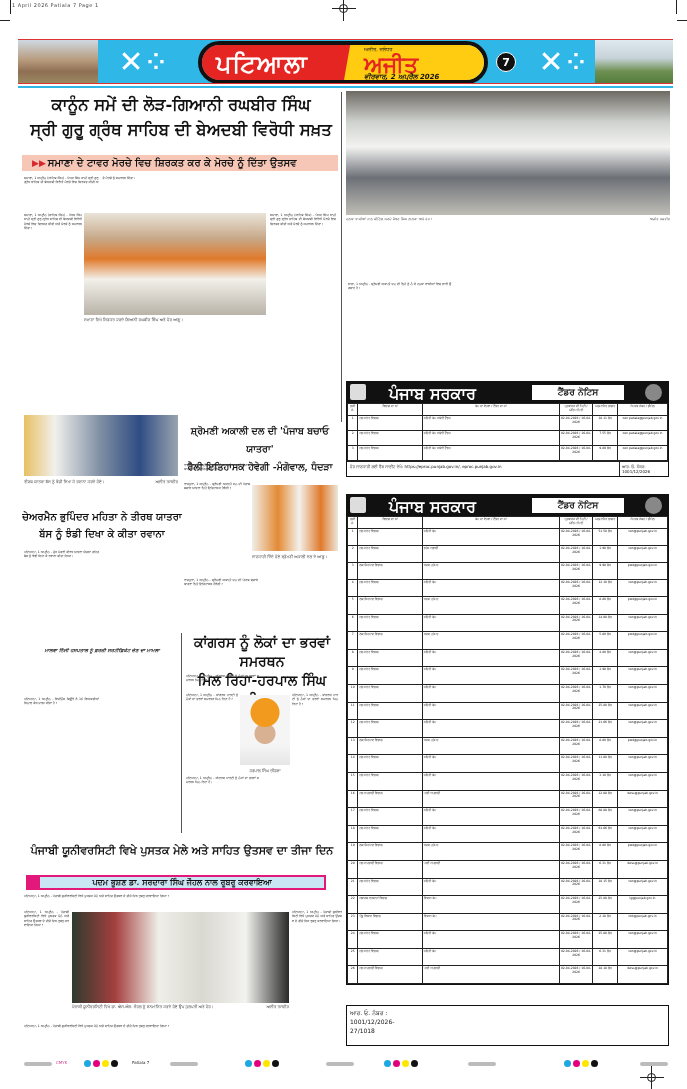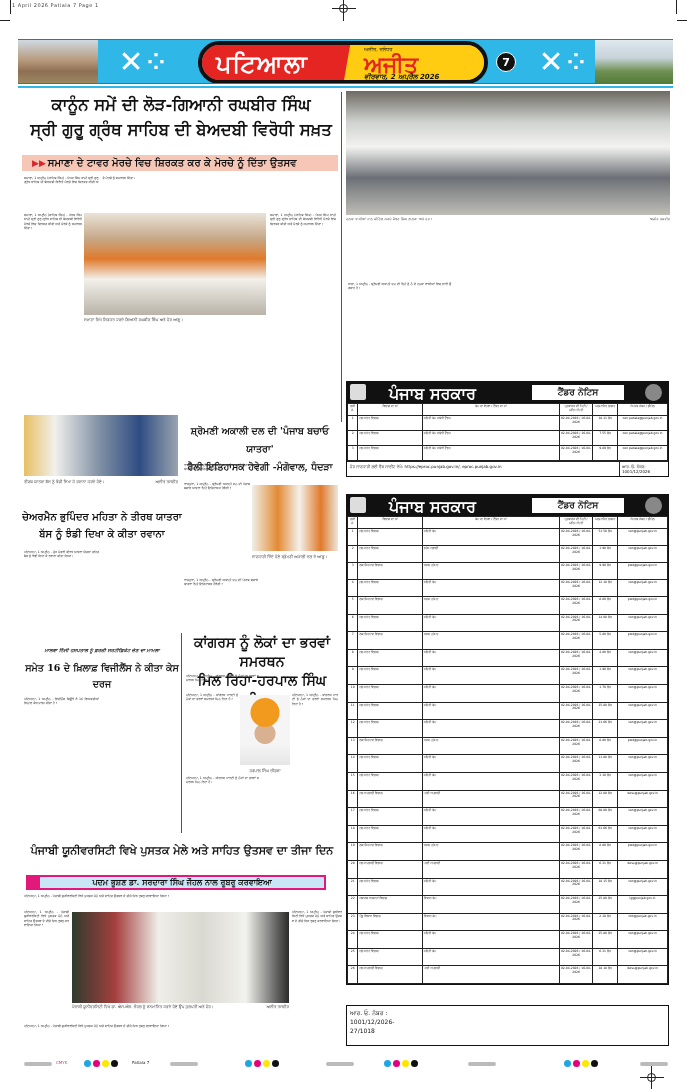--- a/index.html
+++ b/index.html
@@ -446,21 +446,20 @@
 <div class="body-text" style="left:184px;top:463px;width:152px;height:18px;column-count:2;column-gap:4px;">ਰਾਜਪੁਰਾ, 1 ਅਪ੍ਰੈਲ - ਸ਼੍ਰੋਮਣੀ ਅਕਾਲੀ ਦਲ ਦੀ ਪੰਜਾਬ ਬਚਾਓ ਯਾਤਰਾ ਰੈਲੀ ਇਤਿਹਾਸਕ ਹੋਵੇਗੀ।</div>
 <div class="body-text" style="left:184px;top:482px;width:66px;height:96px;">ਰਾਜਪੁਰਾ, 1 ਅਪ੍ਰੈਲ - ਸ਼੍ਰੋਮਣੀ ਅਕਾਲੀ ਦਲ ਦੀ ਪੰਜਾਬ ਬਚਾਓ ਯਾਤਰਾ ਰੈਲੀ ਇਤਿਹਾਸਕ ਹੋਵੇਗੀ।</div>
 <div class="photo" style="left:252px;top:485px;width:86px;height:66px;background:linear-gradient(90deg,#f0eee8 0%,#e38a34 30%,#f3f1ec 55%,#e07a2c 80%,#ece7dc 100%);"></div>
 <div class="caption" style="left:252px;top:554px;width:86px;height:12px;">ਜਾਣਕਾਰੀ ਦਿੰਦੇ ਹੋਏ ਸ਼੍ਰੋਮਣੀ ਅਕਾਲੀ ਦਲ ਦੇ ਆਗੂ।</div>
 <div class="body-text" style="left:184px;top:578px;width:152px;height:24px;column-count:2;column-gap:4px;">ਰਾਜਪੁਰਾ, 1 ਅਪ੍ਰੈਲ - ਸ਼੍ਰੋਮਣੀ ਅਕਾਲੀ ਦਲ ਦੀ ਪੰਜਾਬ ਬਚਾਓ ਯਾਤਰਾ ਰੈਲੀ ਇਤਿਹਾਸਕ ਹੋਵੇਗੀ।</div>
 
 <div class="vrule" style="left:181px;top:633px;height:200px;"></div>
 
 <div class="caption" style="left:24px;top:648px;width:156px;height:8px;font-size:5px;font-weight:bold;font-style:italic;text-align:center;">ਮਾਲਵਾ ਨਿੱਜੀ ਹਸਪਤਾਲ ਨੂੰ ਫ਼ਰਜ਼ੀ ਸਰਟੀਫ਼ਿਕੇਟ ਦੇਣ ਦਾ ਮਾਮਲਾ</div>
 <div class="hl" style="left:22px;top:660px;width:160px;font-size:9.5px;line-height:16px;">
-  <div>ਸਮੇਤ 16 ਦੇ ਖ਼ਿਲਾਫ਼ ਵਿਜੀਲੈਂਸ ਨੇ ਕੀਤਾ ਕੇਸ ਦਰਜ</div>
 </div>
 <div class="body-text" style="left:24px;top:697px;width:154px;height:134px;column-count:2;column-gap:4px;">ਪਟਿਆਲਾ, 1 ਅਪ੍ਰੈਲ - ਵਿਜੀਲੈਂਸ ਬਿਊਰੋ ਨੇ 16 ਵਿਅਕਤੀਆਂ ਖ਼ਿਲਾਫ਼ ਕੇਸ ਦਰਜ ਕੀਤਾ ਹੈ।</div>
 
 <div class="hl" style="left:184px;top:633px;width:156px;font-size:14px;line-height:19px;">
   <div>ਕਾਂਗਰਸ ਨੂੰ ਲੋਕਾਂ ਦਾ ਭਰਵਾਂ ਸਮਰਥਨ</div>
   <div>ਮਿਲ ਰਿਹਾ-ਹਰਪਾਲ ਸਿੰਘ ਚੀਡਸਾ</div>
 </div>
 <div class="body-text" style="left:186px;top:674px;width:150px;height:18px;column-count:2;column-gap:4px;">ਪਟਿਆਲਾ, 1 ਅਪ੍ਰੈਲ - ਕਾਂਗਰਸ ਪਾਰਟੀ ਨੂੰ ਲੋਕਾਂ ਦਾ ਭਰਵਾਂ ਸਮਰਥਨ ਮਿਲ ਰਿਹਾ ਹੈ।</div>
 <div class="body-text" style="left:186px;top:693px;width:52px;height:80px;">ਪਟਿਆਲਾ, 1 ਅਪ੍ਰੈਲ - ਕਾਂਗਰਸ ਪਾਰਟੀ ਨੂੰ ਲੋਕਾਂ ਦਾ ਭਰਵਾਂ ਸਮਰਥਨ ਮਿਲ ਰਿਹਾ ਹੈ।</div>
 <div class="photo" style="left:240px;top:695px;width:50px;height:70px;background:radial-gradient(circle at 50% 25%,#f29a1e 0,#f29a1e 14px,transparent 15px),radial-gradient(circle at 50% 55%,#d8b092 0,#d8b092 10px,transparent 11px),linear-gradient(180deg,#f5f5f5 0%,#f5f5f5 70%,#e6e6e6 100%);"></div>

